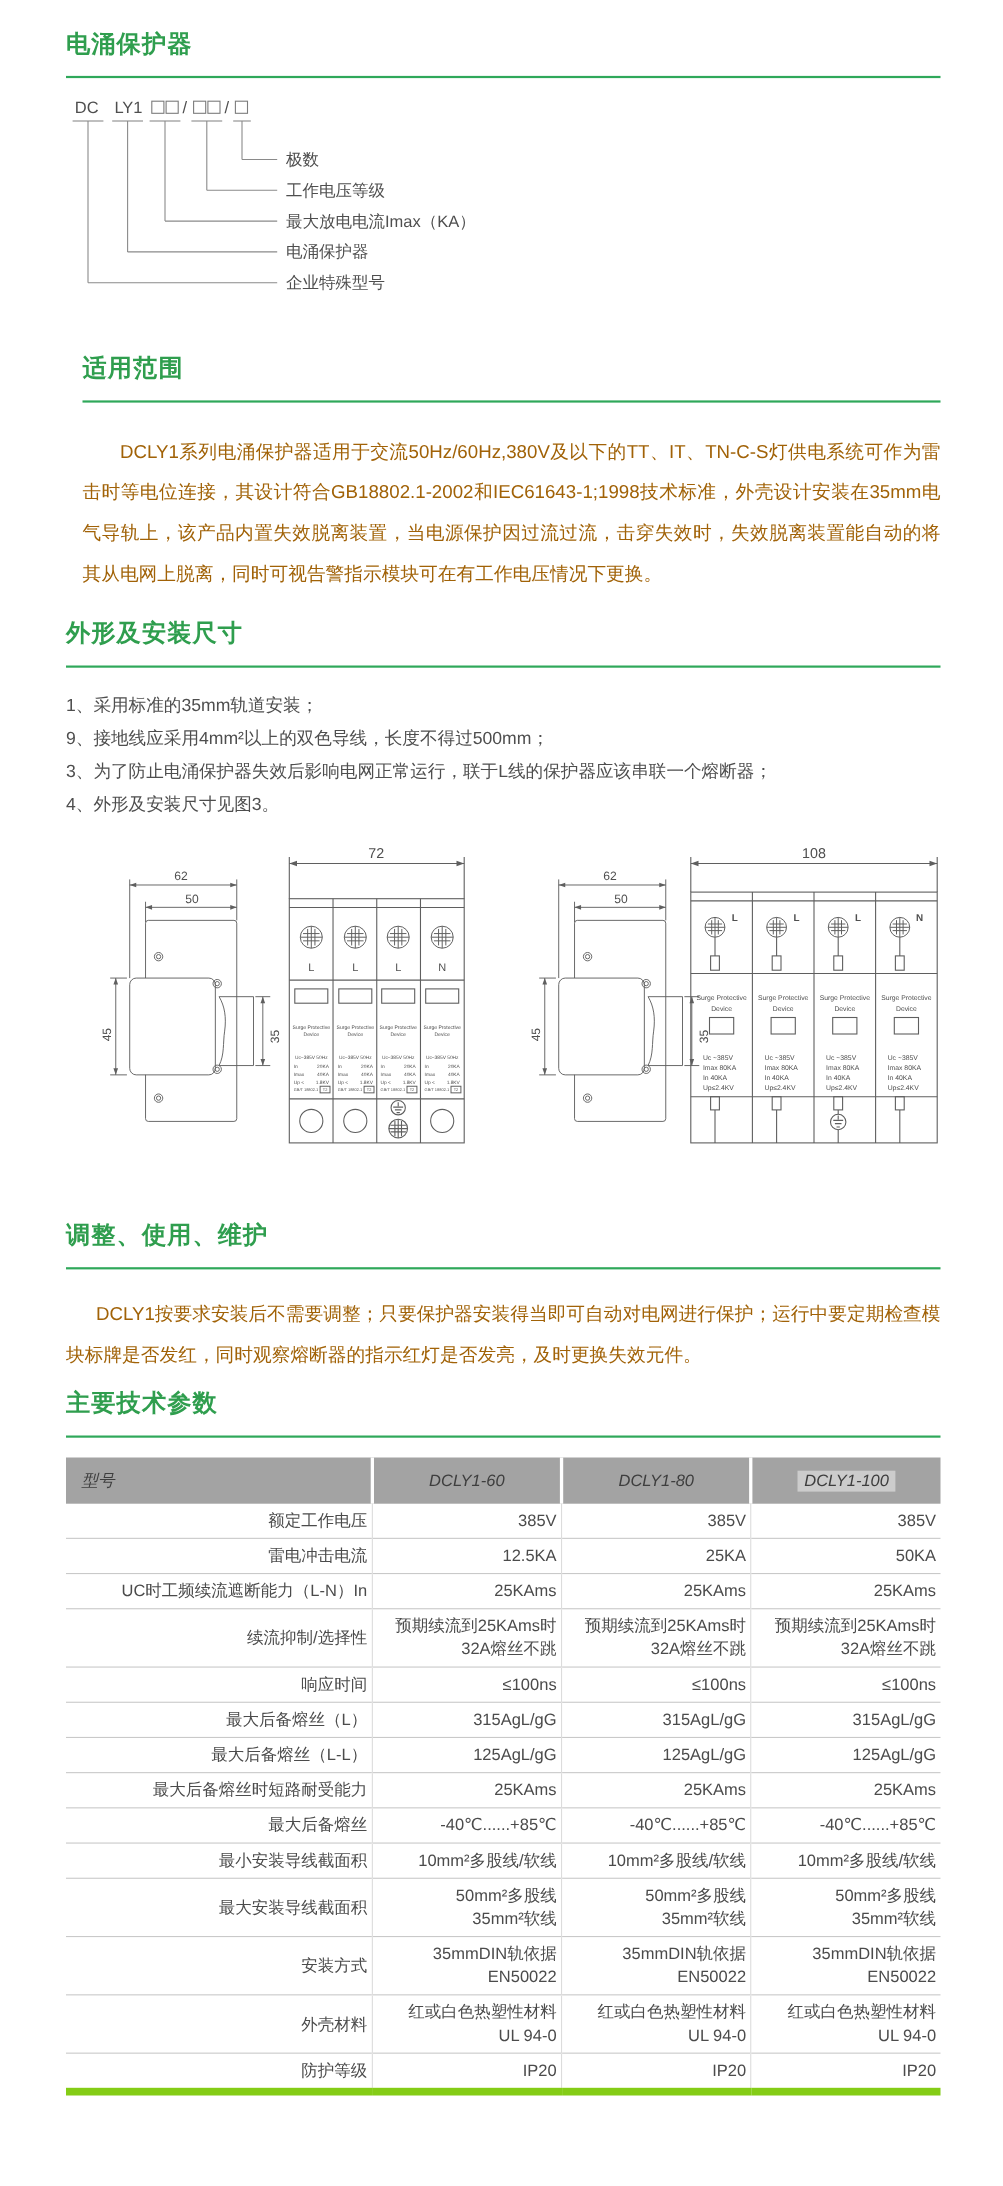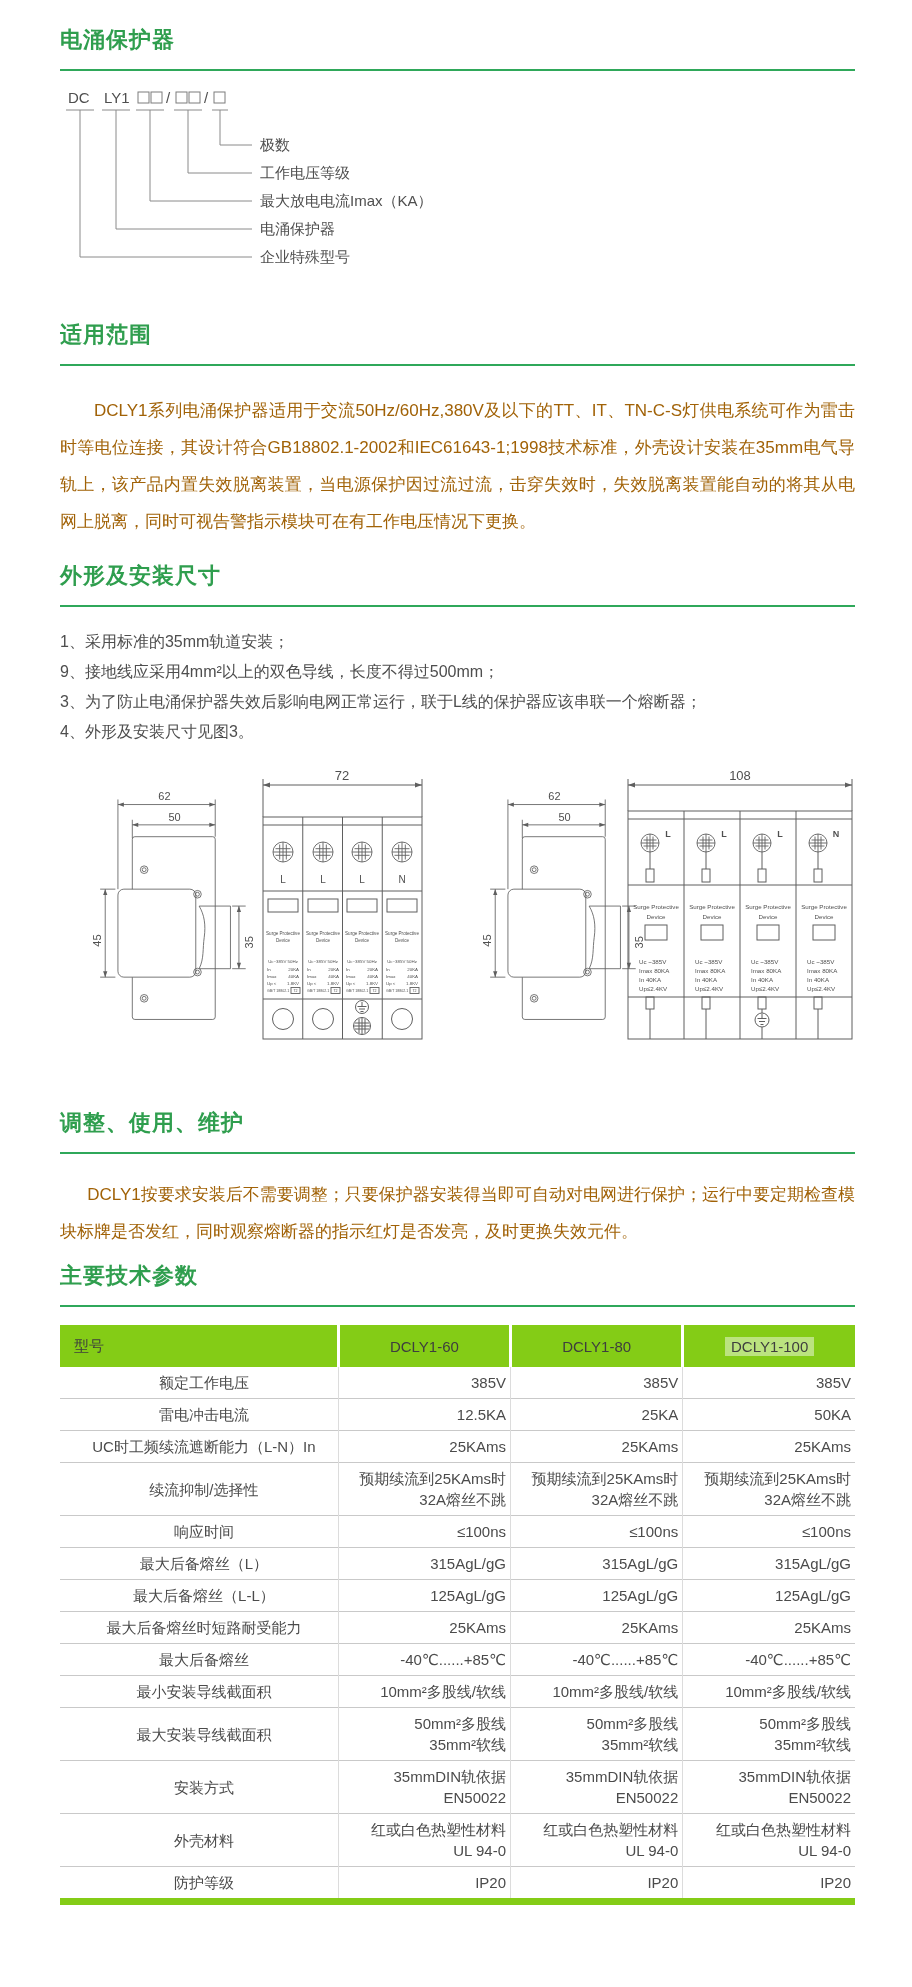--- a/index.html
+++ b/index.html
@@ -26,30 +26,30 @@
   .drawings{position:relative;height:296px;margin-top:20px;}
   .drawings svg{position:absolute;top:0;}
   .svg-side1{left:30px;}
   .svg-front1{left:200px;}
   .svg-side2{left:420px;}
   .svg-front2{left:565px;}
   .model-diagram{margin-top:18px;display:block;}
   
   table.spec{width:100%;border-collapse:collapse;margin-top:18px;font-size:15px;color:#4b4b4b;}
   table.spec th{
-    background:#84cc16;font-weight:400;height:40px;color:#3e3e3e;
-    text-align:center;vertical-align:middle;
+    background:#a3a3a3;font-weight:400;height:40px;color:#3e3e3e;
+    text-align:center;vertical-align:middle;font-style:italic;
   }
   table.spec th.lbl{text-align:left;padding-left:14px;}
   table.spec th + th{border-left:3px solid #ffffff;}
   table.spec td{
     text-align:right;vertical-align:middle;padding:5px 4px;
     line-height:21px;
   }
-  table.spec td.lbl{text-align:center;padding-left:14px;}
+  table.spec td.lbl{text-align:right;padding-left:14px;}
   table.spec tbody tr + tr td{border-top:1px solid #c9c9c9;}
   table.spec tbody tr:last-child td{border-bottom:7px solid #84cc16;}
   table.spec td.val{border-left:1px solid #dcdcdc;white-space:pre-line;}
   table.spec col.c0{width:35%;}
   table.spec col.cv{width:21.66%;}
   .hl{background:rgba(255,255,255,0.45);padding:1px 6px;}
   
   svg text{fill:#4f4f4f;}
 </style>
 </head>
@@ -95,21 +95,21 @@
       <g font-size="15">
         <text x="200" y="61">极数</text>
         <text x="200" y="89">工作电压等级</text>
         <text x="200" y="117">最大放电电流Imax（KA）</text>
         <text x="200" y="145">电涌保护器</text>
         <text x="200" y="173">企业特殊型号</text>
       </g>
     </svg>
   </div>
 
-  <div class="sec" style="margin-top:52px;">
+  <div class="sec" style="margin-top:52px;margin-left:15px;">
     <h2 class="section-title">适用范围</h2>
     <div class="rule"></div>
     <p class="para">DCLY1系列电涌保护器适用于交流50Hz/60Hz,380V及以下的TT、IT、TN-C-S灯供电系统可作为雷击时等电位连接，其设计符合GB18802.1-2002和IEC61643-1;1998技术标准，外壳设计安装在35mm电气导轨上，该产品内置失效脱离装置，当电源保护因过流过流，击穿失效时，失效脱离装置能自动的将其从电网上脱离，同时可视告警指示模块可在有工作电压情况下更换。</p>
   </div>
 
   <div class="sec" style="margin-top:22px;">
     <h2 class="section-title">外形及安装尺寸</h2>
     <div class="rule"></div>
     <div class="notes">
       <div class="note-line">1、采用标准的35mm轨道安装；</div>

